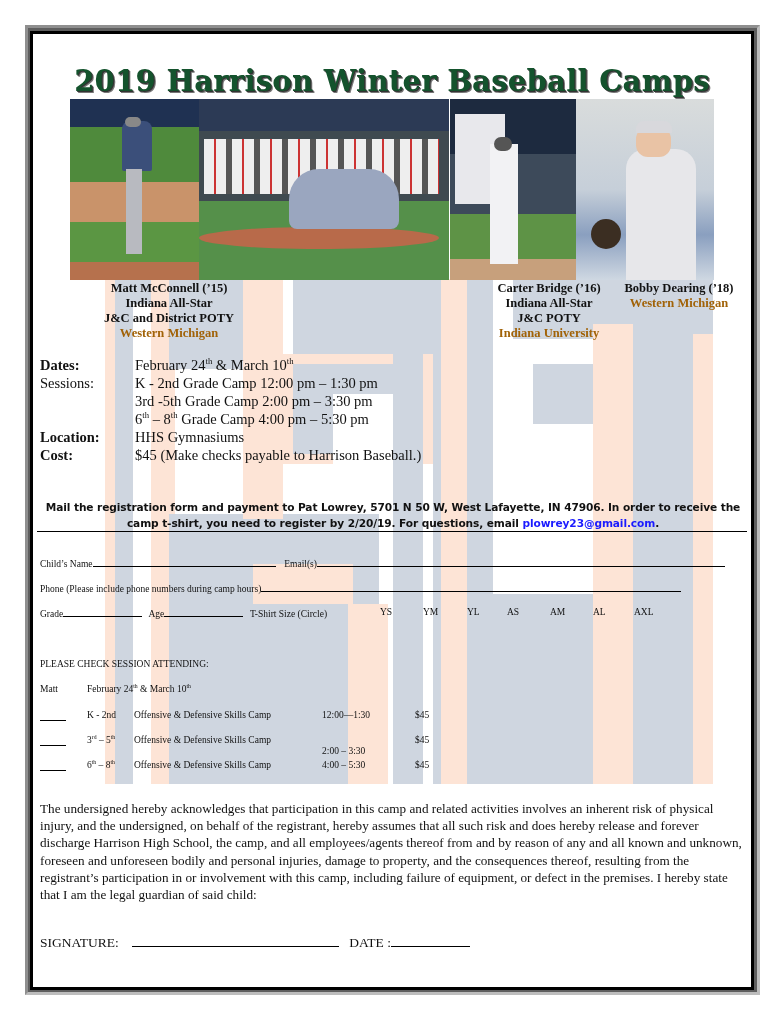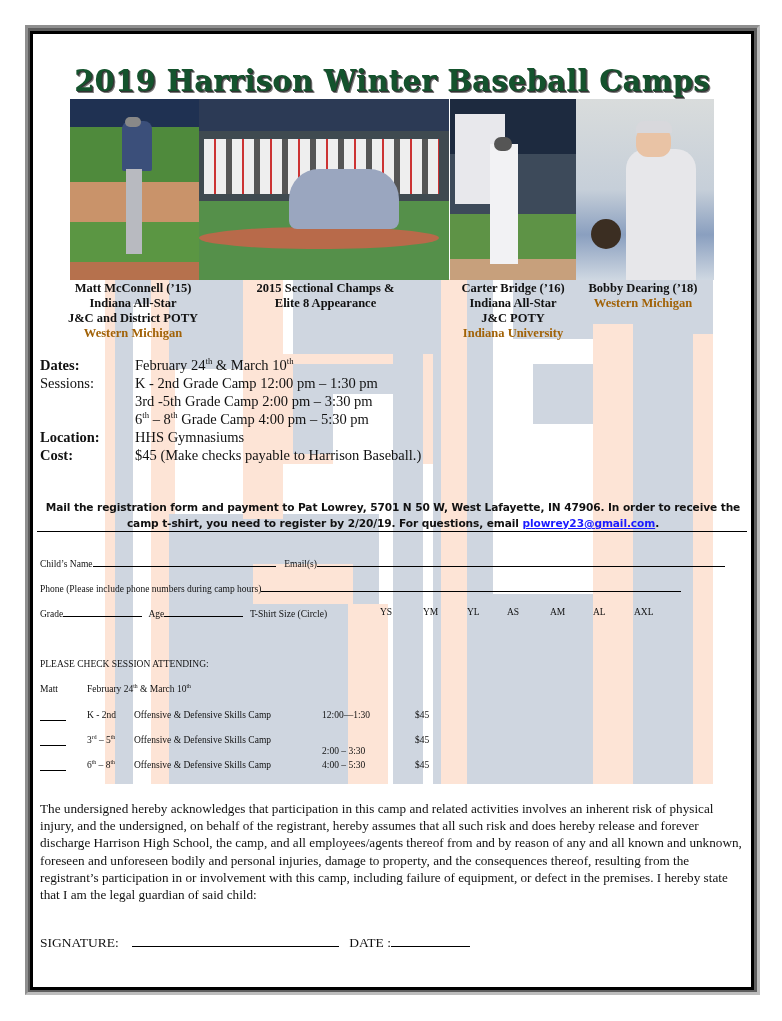--- a/index.html
+++ b/index.html
@@ -17,31 +17,31 @@
   .wm.w { background:#ffffff; }
 
   .title { position:absolute; left:0; width:718px; top:30px; text-align:center; font-family:"DejaVu Serif", serif; font-weight:bold; font-size:29px; letter-spacing:0.3px; color:#14532d; text-shadow: 1px 1px 0 #333, 2px 2px 0 #777, -1px -1px 0 #fff; }
 
   .photo { position:absolute; top:65px; height:181px; overflow:hidden; }
   .photo .sky { position:absolute; left:0; right:0; top:0; }
   .photo .grass { position:absolute; left:0; right:0; }
   .photo .dirt { position:absolute; }
   .player { position:absolute; }
 
-  .caption { position:absolute; top:247px; text-align:center; font-weight:bold; font-size:12.5px; line-height:15px; color:#111; }
+  .caption { position:absolute; top:247px; text-align:center; font-weight:bold; font-size:12.5px; line-height:15px; color:#111;margin-left:36px; }
   .caption .red { color:#a16207; }
 
   .info { position:absolute; left:7px; top:322px; font-size:14.5px; line-height:18px; }
   .info .row { display:flex; }
   .info .lbl { width:95px; font-weight:bold; }
   .info .lbl.n { font-weight:normal; }
   sup { font-size:0.6em; line-height:0; vertical-align:super; }
 
   .mail { position:absolute; left:4px; width:712px; top:465px; text-align:center; font-family:"DejaVu Sans", sans-serif; font-weight:bold; font-size:10.6px; line-height:16px; letter-spacing:-0.1px; }
-  .mail a { color:#1a1aff; text-decoration:underline; }
+  .mail a { color:#1a1aff; }
   .hr { position:absolute; left:4px; width:710px; top:497px; height:1px; background:#000; }
 
   .form { position:absolute; left:7px; font-size:9.5px; font-family:"Liberation Serif", serif; }
   .line { display:inline-block; border-bottom:1px solid #000; height:9px; vertical-align:baseline; }
   .sizes span { position:absolute; }
 
   .sess { position:absolute; font-size:9.5px; }
   .blank { position:absolute; left:7px; width:26px; border-bottom:1px solid #000; }
 
   .waiver { position:absolute; left:7px; width:706px; top:766px; font-size:13.2px; line-height:17.2px; }
@@ -118,24 +118,20 @@
     <div class="player" style="left:60px; top:22px; width:36px; height:12px; background:#d8d8dc; border-radius:8px 8px 0 0;"></div>
     <div class="player" style="left:15px; top:120px; width:30px; height:30px; background:#3b2e22; border-radius:50%;"></div>
   </div>
 
   <div class="caption" style="left:30px; width:140px;">
     <div>Matt McConnell (’15)</div>
     <div>Indiana All-Star</div>
     <div>J&amp;C and District POTY</div>
     <div class="red">Western Michigan</div>
   </div>
-  <div class="caption" style="left:205px; width:175px;">
-    <div>2015 Sectional Champs &amp;</div>
-    <div>Elite 8 Appearance</div>
-  </div>
   <div class="caption" style="left:415px; width:130px;">
     <div>Carter Bridge (’16)</div>
     <div>Indiana All-Star</div>
     <div>J&amp;C POTY</div>
     <div class="red">Indiana University</div>
   </div>
   <div class="caption" style="left:545px; width:130px;">
     <div>Bobby Dearing (’18)</div>
     <div class="red">Western Michigan</div>
   </div>

